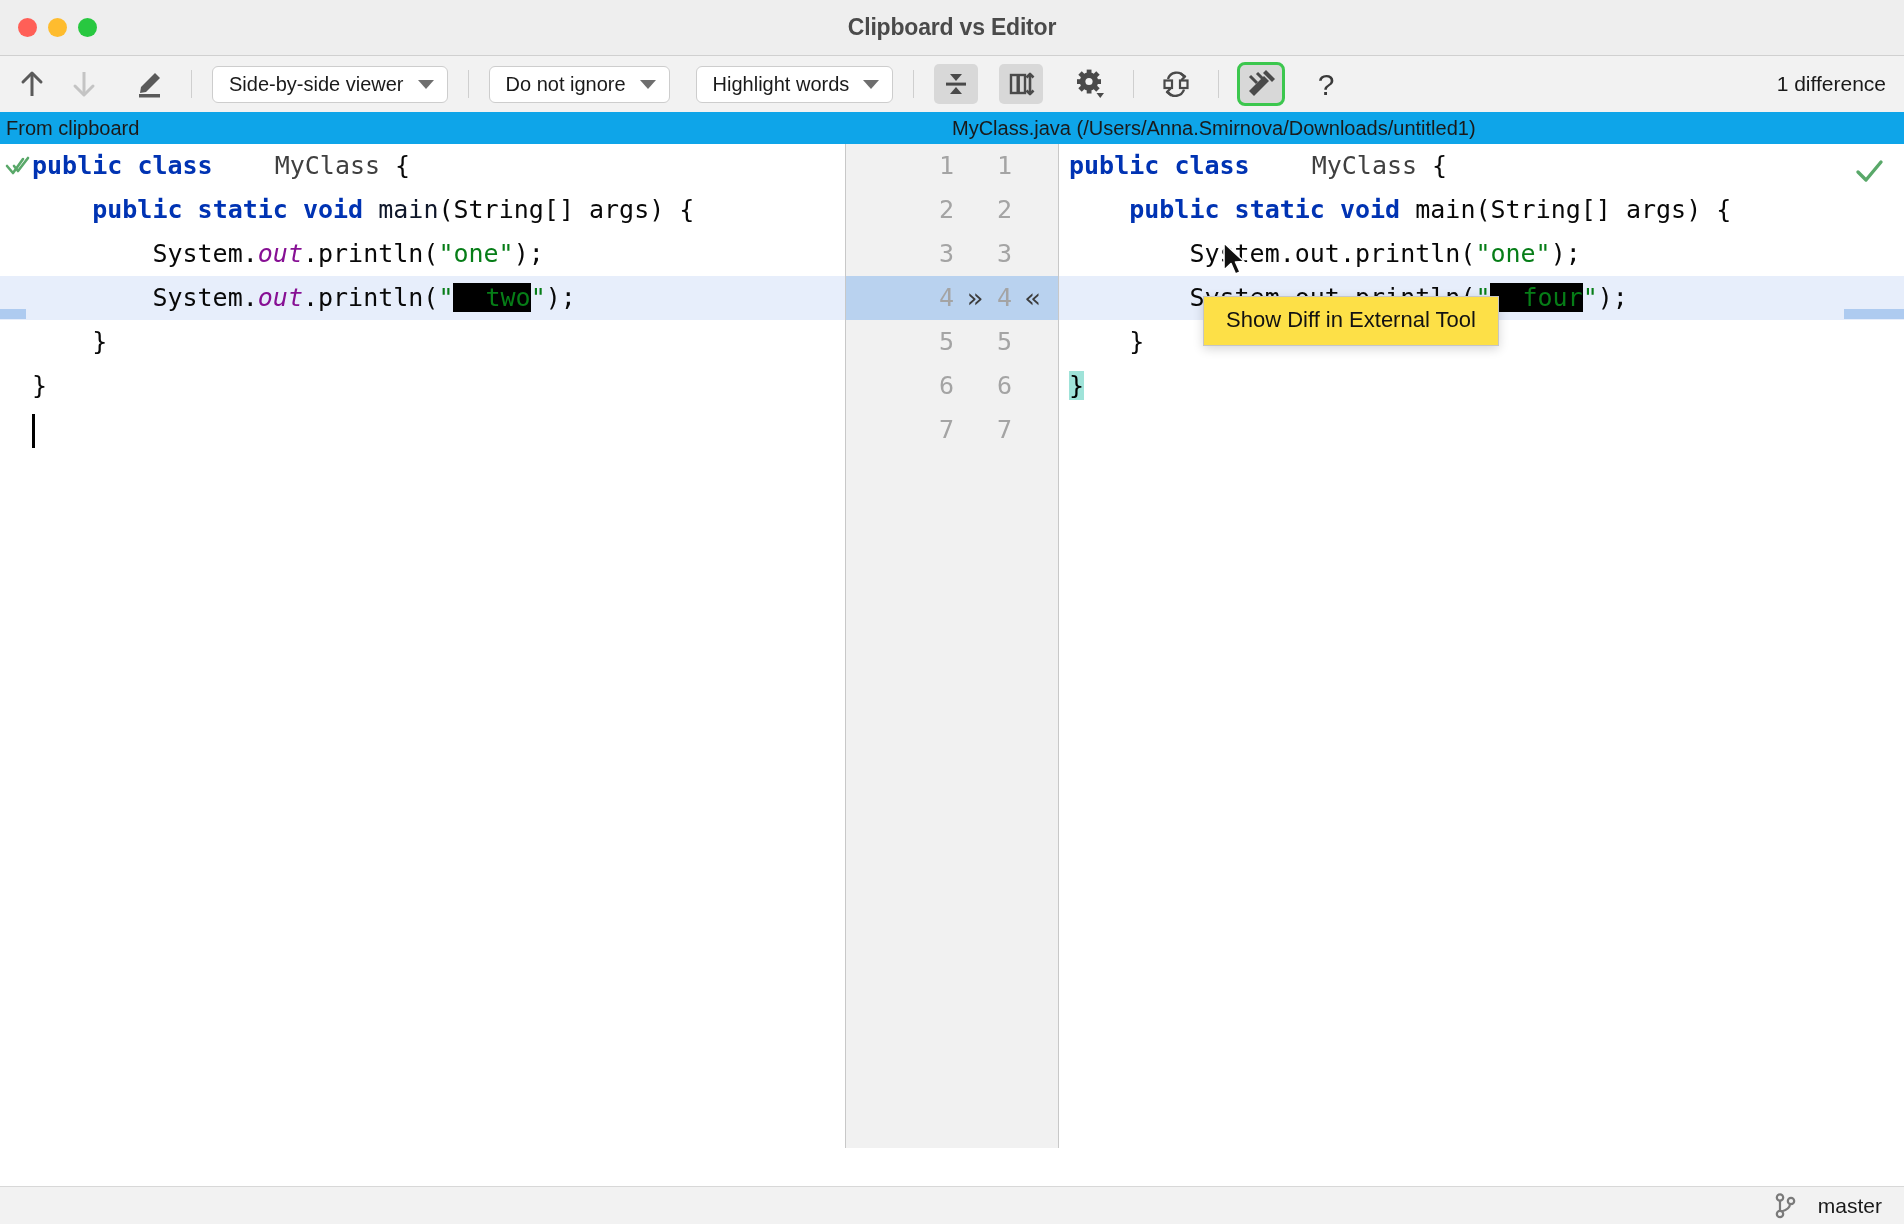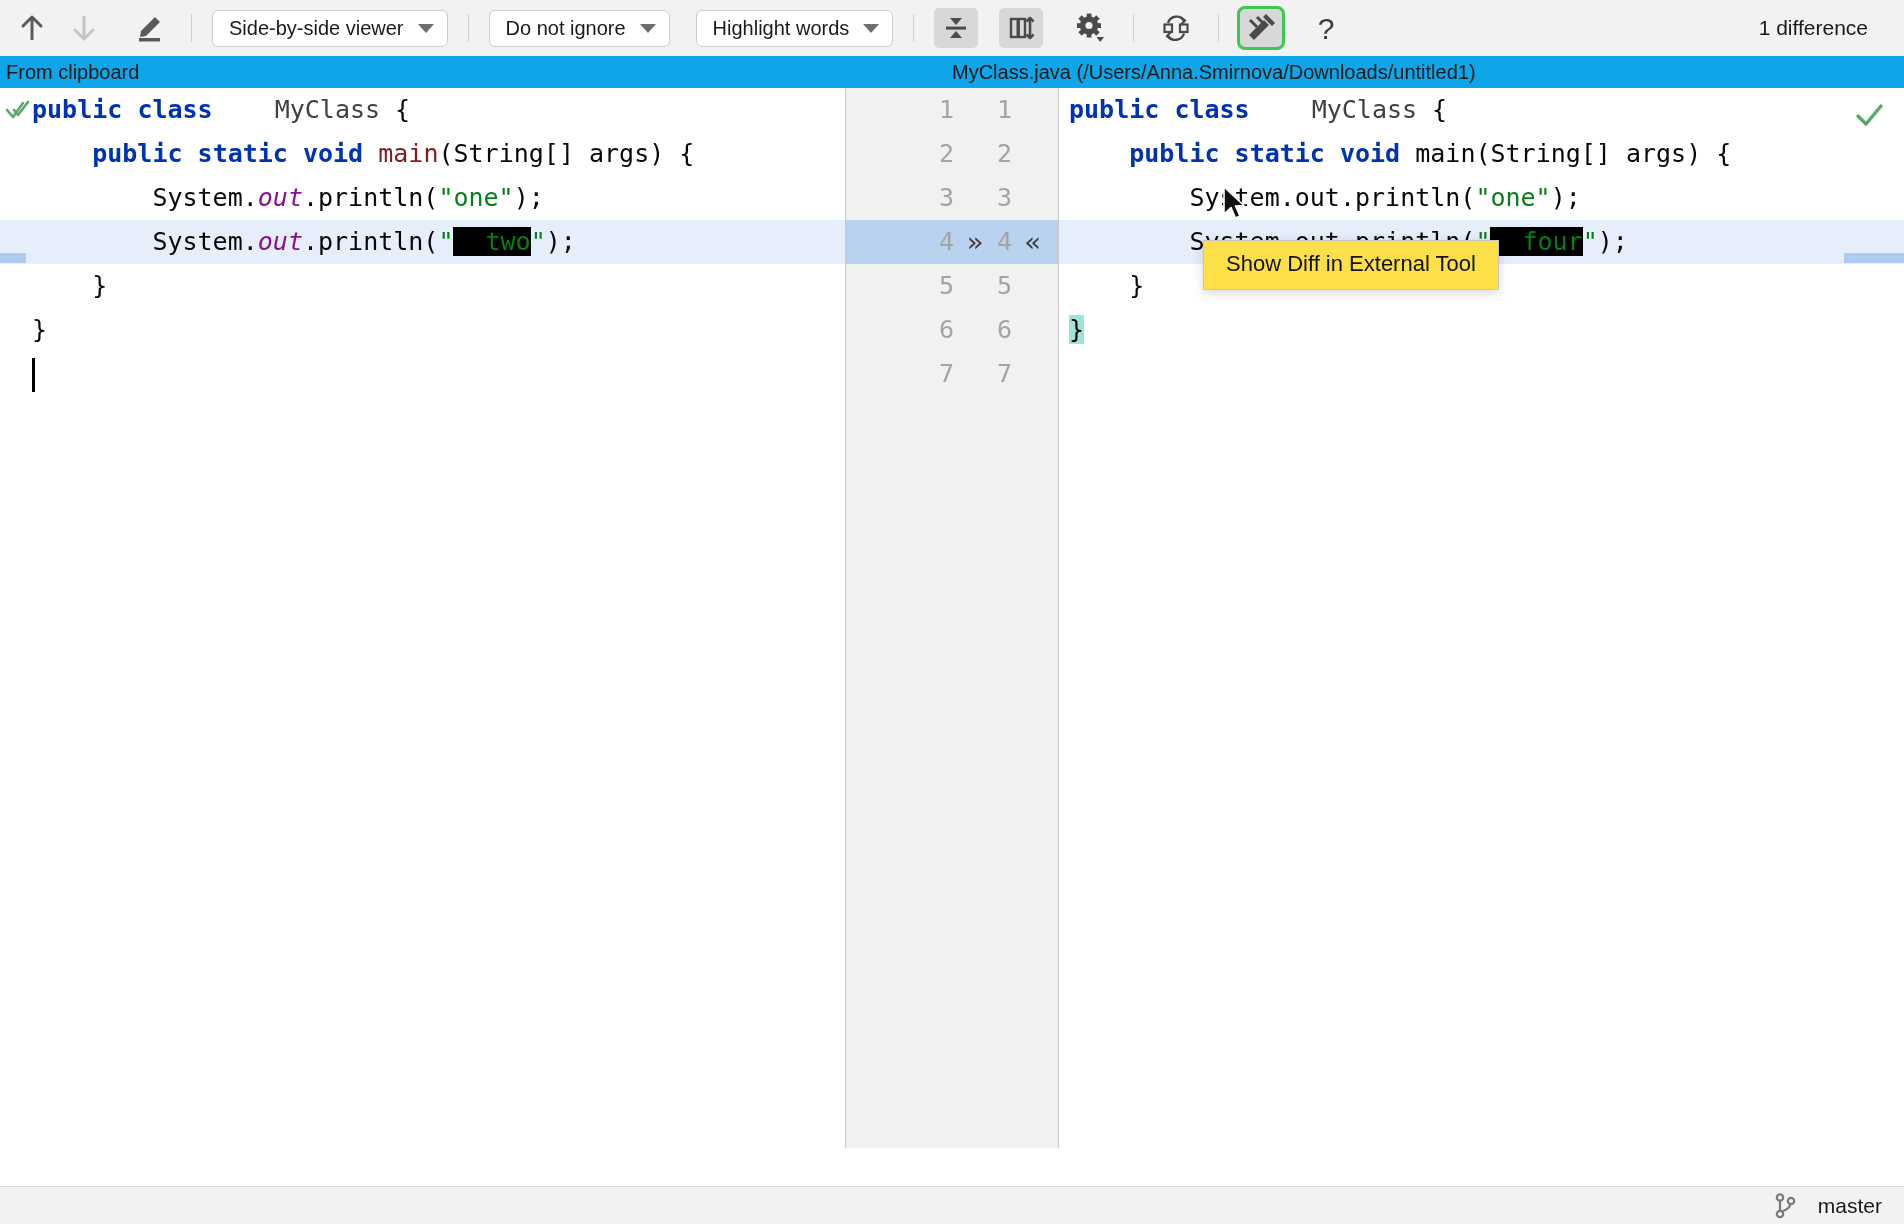--- a/index.html
+++ b/index.html
@@ -33,21 +33,21 @@
     position: absolute; left: 0; right: 0; text-align: center;
     font-size: 23px; font-weight: bold; color: #4a4a4a;
     letter-spacing: -0.2px;
   }
 
   
   .toolbar {
     height: 56px; flex: 0 0 56px;
     background: #f2f2f2;
     display: flex; align-items: center;
-    padding: 0 30px 0 10px;
+    padding: 0 12px 0 10px;
     gap: 8px;
   }
   .tb-icon {
     width: 44px; height: 40px;
     display: flex; align-items: center; justify-content: center;
     border-radius: 5px; flex: 0 0 auto;
   }
   .tb-icon.boxed { background: #d8d8d8; }
   .tb-icon.outlined {
     background: #d8d8d8;
@@ -137,21 +137,21 @@
     height: 44px; line-height: 44px;
     white-space: pre;
     position: relative;
     padding-left: 32px;
   }
   .pane.right .ln { padding-left: 10px; }
   .ln.changed { background: #e7eefb; }
 
   .kw   { color: #0033b3; font-weight: bold; }
   .cls  { color: #404040; padding-left: 47px; }
-  .meth { color: #7f1d1d; }
+  .meth { color: #0f172a; }
   .str  { color: #067d17; }
   .fld  { color: #871094; font-style: italic; }
   .plain{ color: #080808; }
   .wdiff{ background: #000000; padding-left: 32px; }
   .brace-hl { background: #9fe3d9; }
 
   
   .inspect-check {
     position: absolute; left: 5px; top: 9px;
     width: 26px; height: 26px;
@@ -222,20 +222,28 @@
     display: flex; align-items: center; justify-content: flex-end;
     padding-right: 22px; gap: 21px;
   }
   .branch-label { font-size: 21px; color: #1a1a1a; }
 </style>
 </head>
 <body>
 
 <div id="app">
 
+  <div class="titlebar">
+    <div class="traffic">
+      <div class="tl red"></div>
+      <div class="tl yellow"></div>
+      <div class="tl green"></div>
+    </div>
+    <div class="window-title">Clipboard vs Editor</div>
+  </div>
 
   <div class="toolbar">
 
     <div class="tb-icon">
       <svg width="26" height="30" viewBox="0 0 26 30">
         <path d="M13 4 L13 27" stroke="#5a5a5a" stroke-width="3" fill="none"></path>
         <path d="M4 13 L13 4 L22 13" stroke="#5a5a5a" stroke-width="3" fill="none" stroke-linejoin="round" stroke-linecap="round"></path>
       </svg>
     </div>
 

